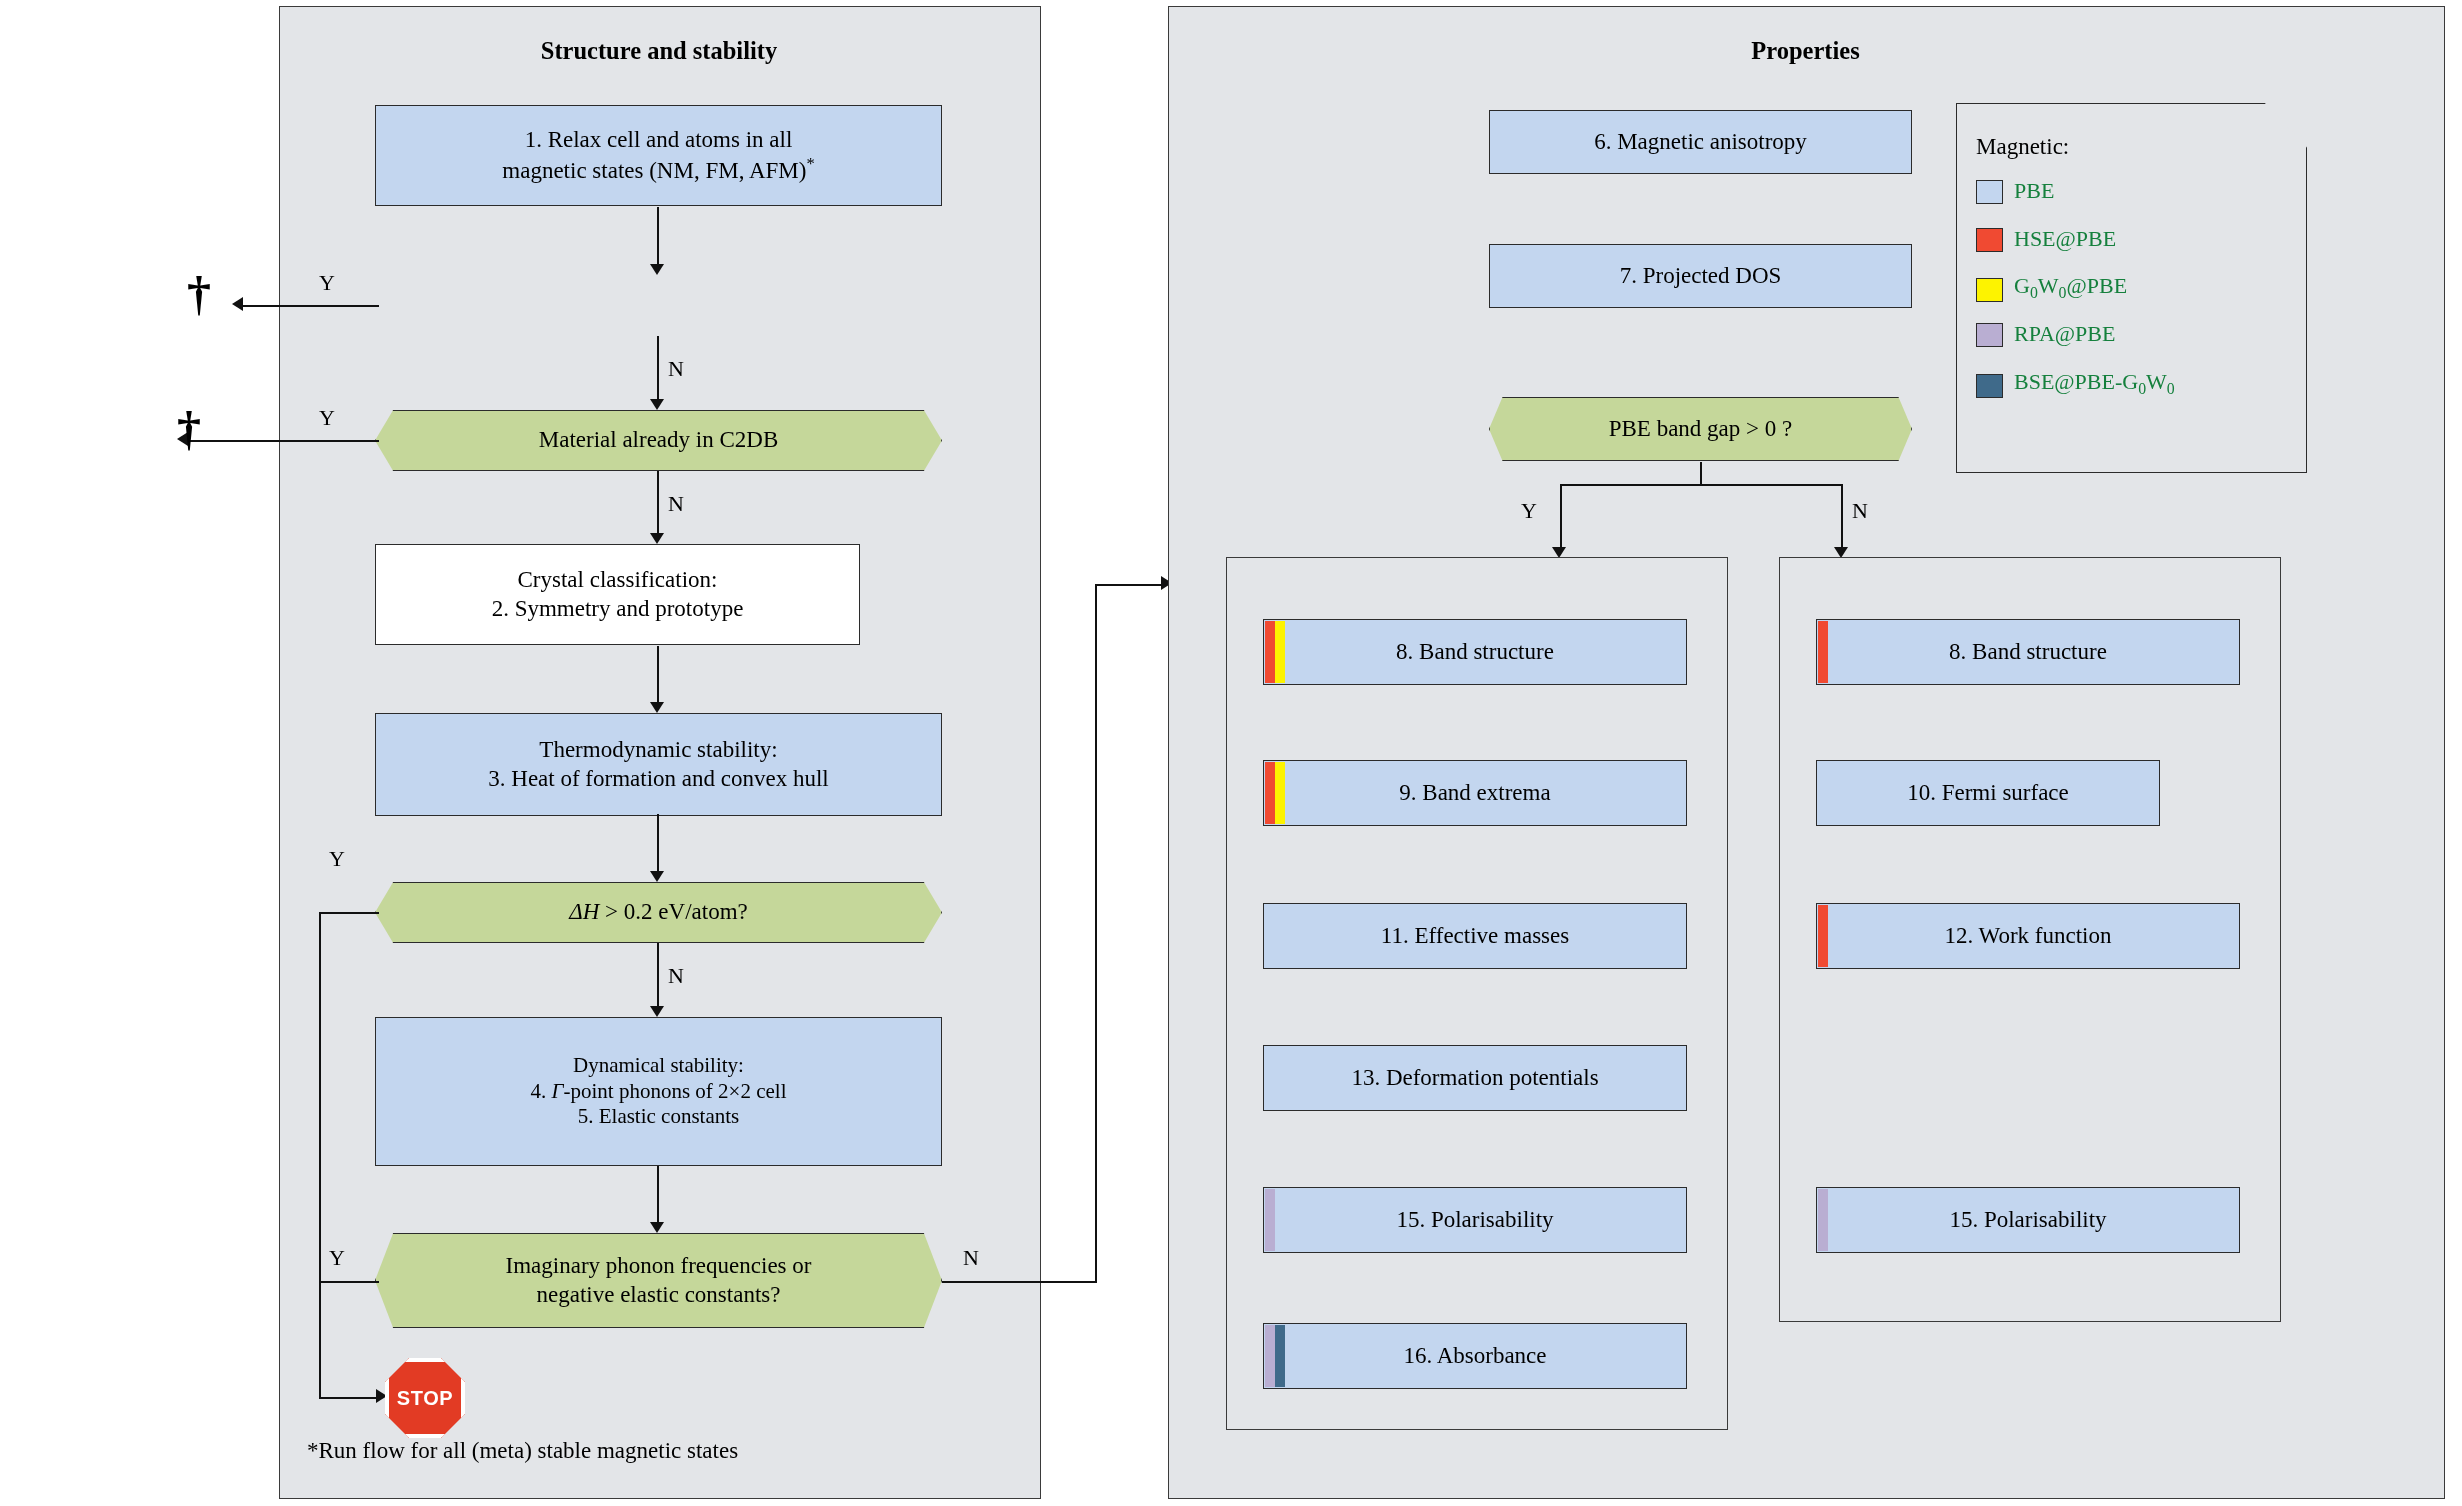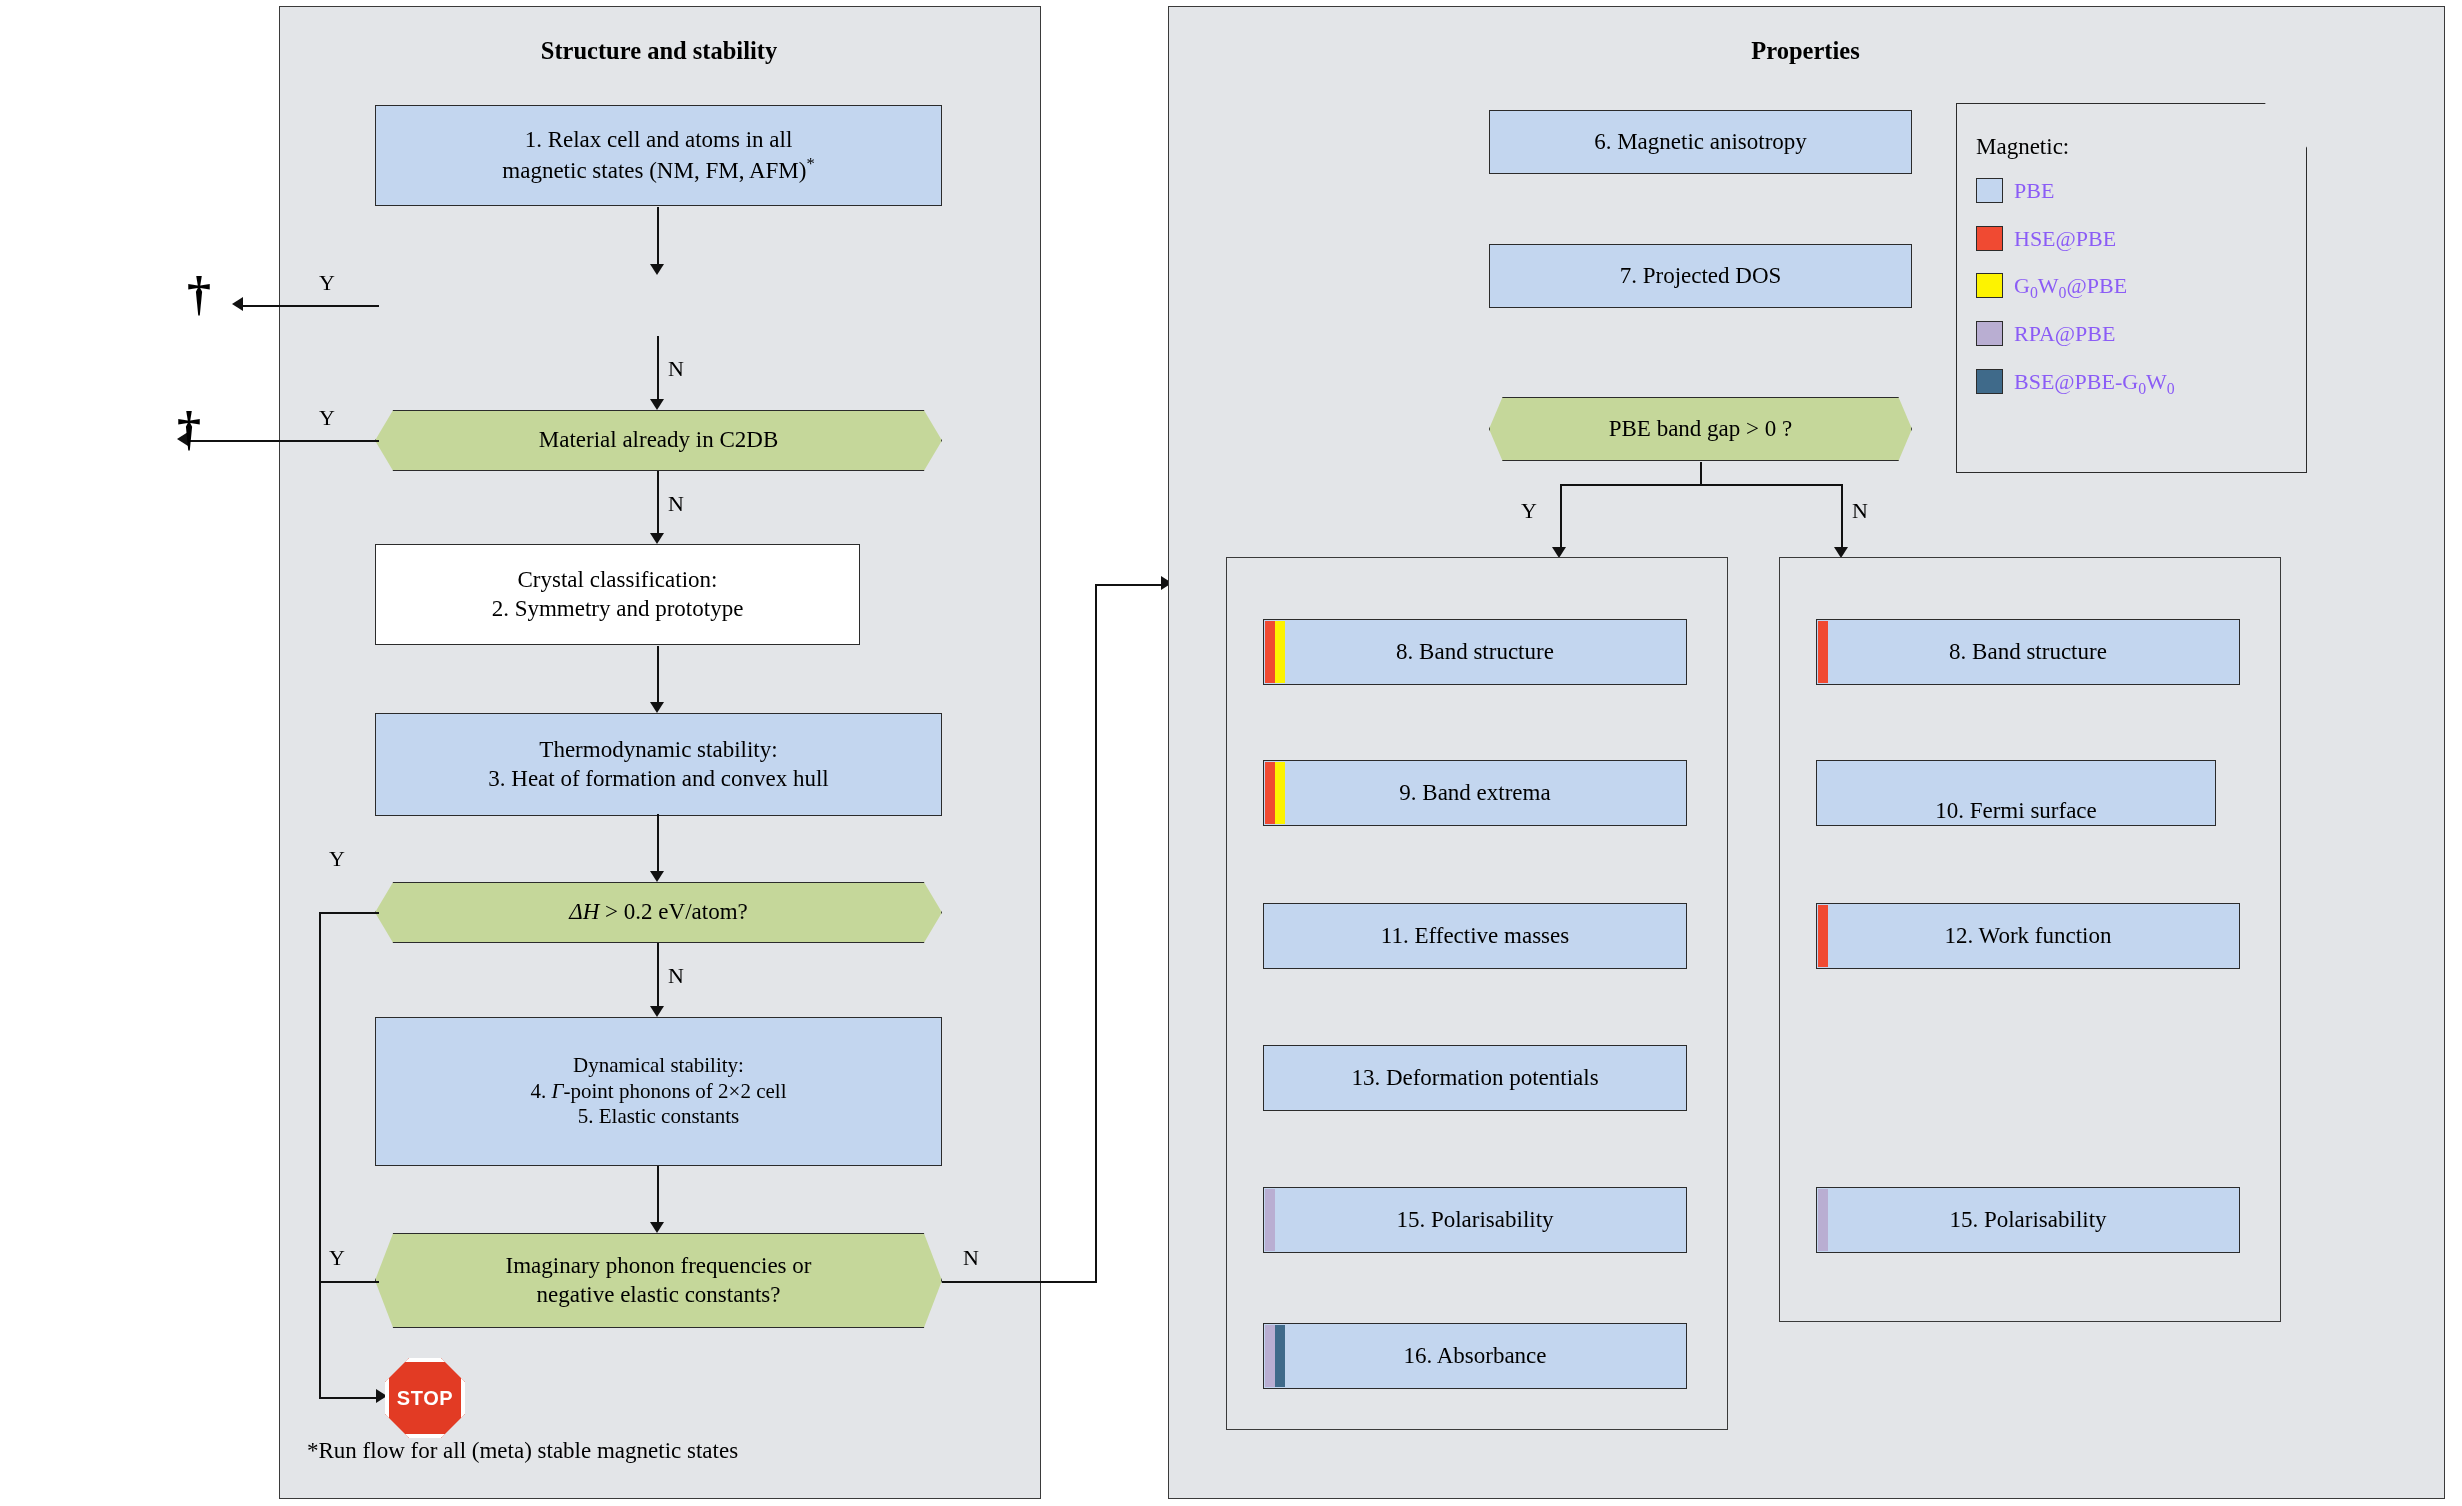--- a/index.html
+++ b/index.html
@@ -25,21 +25,21 @@
   .arrow-l{position:absolute;width:0;height:0;border-top:7.4px solid transparent;border-bottom:7.4px solid transparent;border-right:11px solid #111;}
   .arrow-r{position:absolute;width:0;height:0;border-top:7.4px solid transparent;border-bottom:7.4px solid transparent;border-left:11px solid #111;}
 
   .dagger{position:absolute;font-size:48px;font-weight:bold;line-height:1;color:#000;font-family:"Liberation Serif",serif;}
 
   
   .strip{position:absolute;top:1.2px;bottom:1.2px;width:9.8px;}
 
   .legend{position:absolute;background:#e3e5e8;border:1.2px solid #2b2b2b;}
   .legend-title{position:absolute;font-size:23px;color:#000;}
-  .legend-row{position:absolute;display:flex;align-items:flex-start;font-size:22px;color:#8b5cf6;}
+  .legend-row{position:absolute;display:flex;align-items:flex-end;font-size:22px;color:#15803d;}
   .swatch{width:27px;height:24.5px;border:1.2px solid #2b2b2b;margin-right:11px;box-sizing:border-box;}
 
   .stop{position:absolute;width:72px;height:72px;background:#e23b24;border:4.3px solid #ffffff;
         box-shadow:0 0 0 2.5px #b01c0b;
         clip-path:polygon(30% 0,70% 0,100% 30%,100% 70%,70% 100%,30% 100%,0 70%,0 30%);
         display:flex;align-items:center;justify-content:center;color:#fff;font-weight:bold;
         font-family:"Liberation Sans",sans-serif;font-size:20px;letter-spacing:0.6px;}
   .sub{font-size:.72em;vertical-align:sub;}
   .sup{font-size:.72em;vertical-align:super;}
   .it{font-style:italic;}
@@ -210,21 +210,21 @@
     <span>16. Absorbance</span>
   </div>
 
   <div class="panel" style="left:1779px;top:557px;width:500px;height:763px;border-width:1.8px;background:#e3e5e8;"></div>
 
   <div class="box blue" style="left:1816px;top:619px;width:424px;height:66px;font-size:23px;">
     <span class="strip" style="left:1.2px;background:#f04a32;"></span>
     <span>8. Band structure</span>
   </div>
 
-  <div class="box blue" style="left:1816px;top:760px;width:400px;height:66px;font-size:23px;align-items:flex-end;">
+  <div class="box blue" style="left:1816px;top:760px;width:344px;height:66px;font-size:23px;">
     <span>10. Fermi surface</span>
   </div>
 
   <div class="box blue" style="left:1816px;top:903px;width:424px;height:66px;font-size:23px;">
     <span class="strip" style="left:1.2px;background:#f04a32;"></span>
     <span>12. Work function</span>
   </div>
 
 
   <div class="box blue" style="left:1816px;top:1187px;width:424px;height:66px;font-size:23px;">

